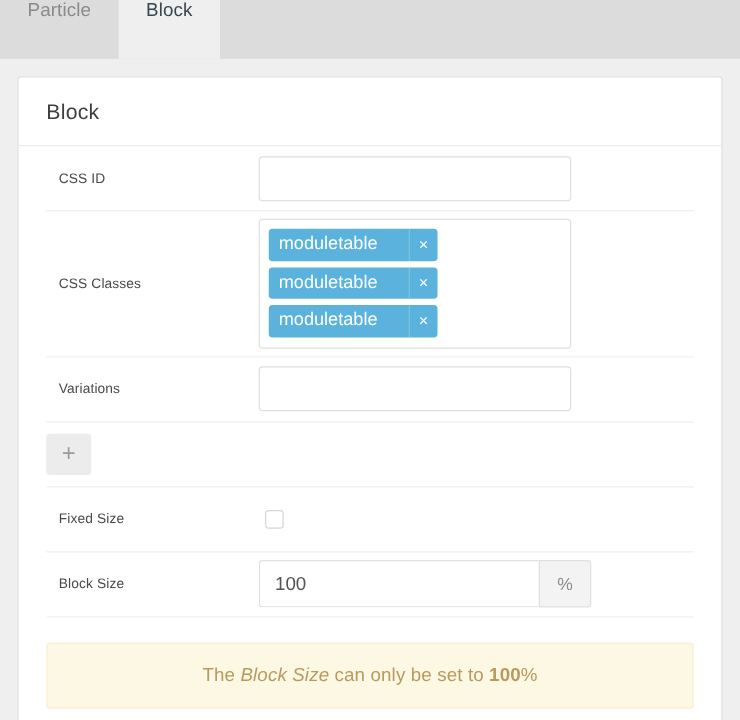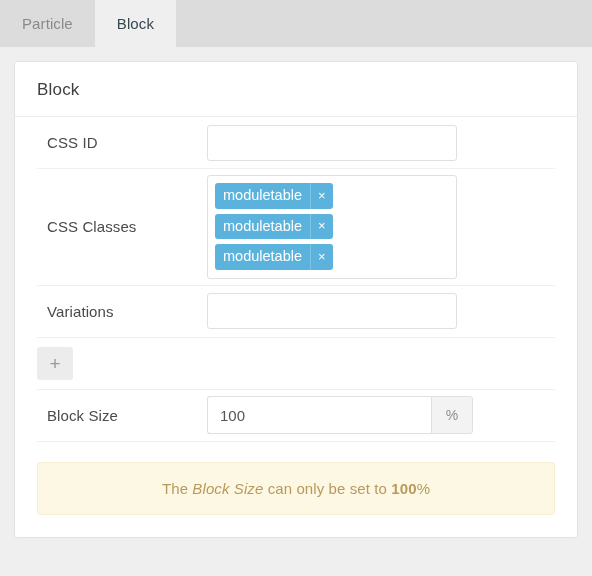--- a/index.html
+++ b/index.html
@@ -20,21 +20,20 @@
   .tabbar {
     position: relative;
     height: 47px;
     background: #dcdcdc;
     display: flex;
     align-items: stretch;
     box-sizing: border-box;
   }
   .tab {
     display: flex;
-    align-items: center;
     justify-content: center;
     padding: 0 22px;
     font-size: 15px;
     color: #8a8a8a;
     background: #dcdcdc;
     border: none;
     outline: none;
     cursor: pointer;
     font-family: "Liberation Sans", sans-serif;
     letter-spacing: .1px;
@@ -72,21 +71,21 @@
     align-items: center;
     min-height: 52px;
     border-bottom: 1px solid #f0f0f0;
     padding: 6px 0;
     box-sizing: border-box;
   }
   .row:last-of-type { border-bottom: 1px solid #f0f0f0; }
   .row-label {
     width: 170px;
     flex: 0 0 170px;
-    font-size: 15px;
+    font-size: 11px;
     color: #4a4a4a;
     padding-left: 10px;
     box-sizing: border-box;
     letter-spacing: .1px;
   }
   .row-field {
     flex: 1 1 auto;
     display: flex;
     align-items: center;
   }
@@ -120,20 +119,21 @@
   .tag {
     display: inline-flex;
     align-items: stretch;
     background: #5bb3dd;
     color: #ffffff;
     border-radius: 3px;
     font-size: 14.5px;
     margin-bottom: 5px;
     overflow: hidden;
     line-height: 1;
+    gap: 17px;
   }
   .tag-label {
     padding: 5px 8px 6px 8px;
     white-space: nowrap;
   }
   .tag-remove {
     padding: 5px 7px 6px 7px;
     border-left: 1px solid #7cc4e5;
     color: #ffffff;
     cursor: pointer;
@@ -271,20 +271,26 @@
     </div>
 
     <div class="row">
       <div class="row-field">
         <button class="plus-btn">
           <span>+</span>
         </button>
       </div>
     </div>
 
+    <div class="row">
+      <div class="row-label">Fixed Size</div>
+      <div class="row-field">
+        <div class="checkbox"></div>
+      </div>
+    </div>
 
     <div class="row">
       <div class="row-label">Block Size</div>
       <div class="row-field">
         <div class="input-group">
           <input class="text-input" type="text" value="100" style="">
           <span class="input-addon">%</span>
         </div>
       </div>
     </div>

